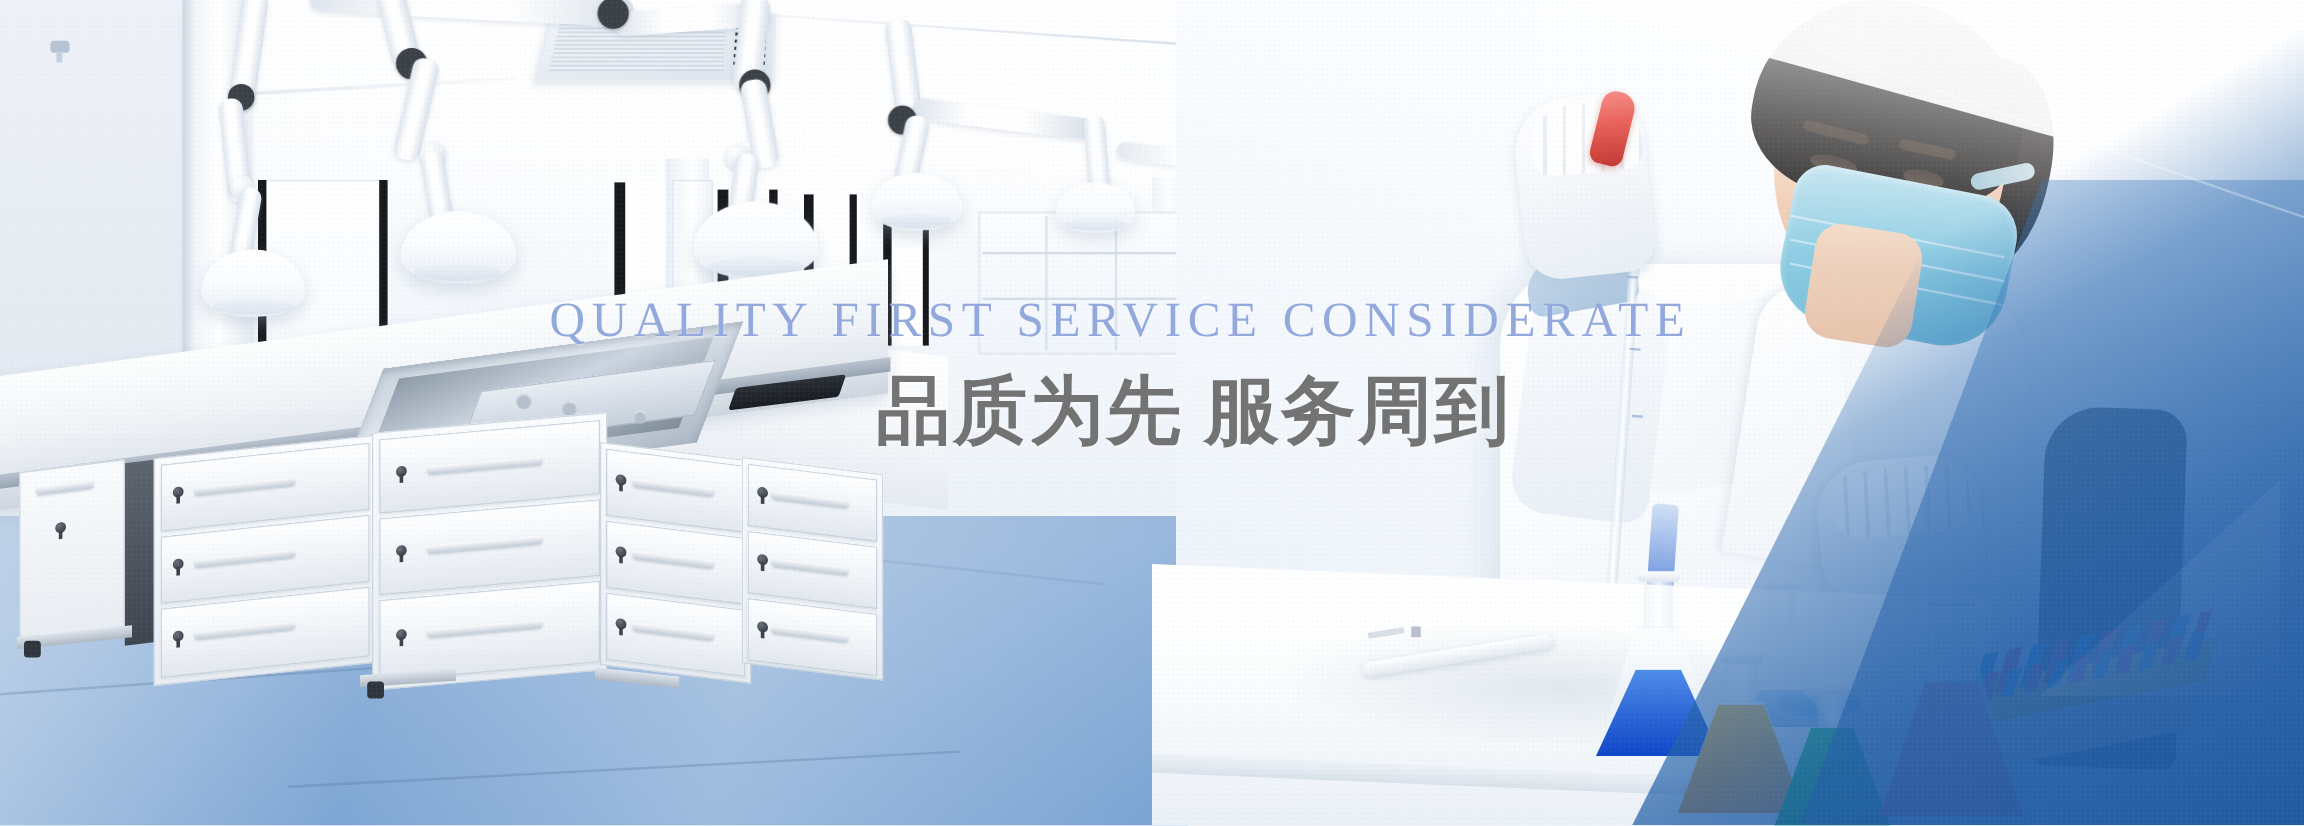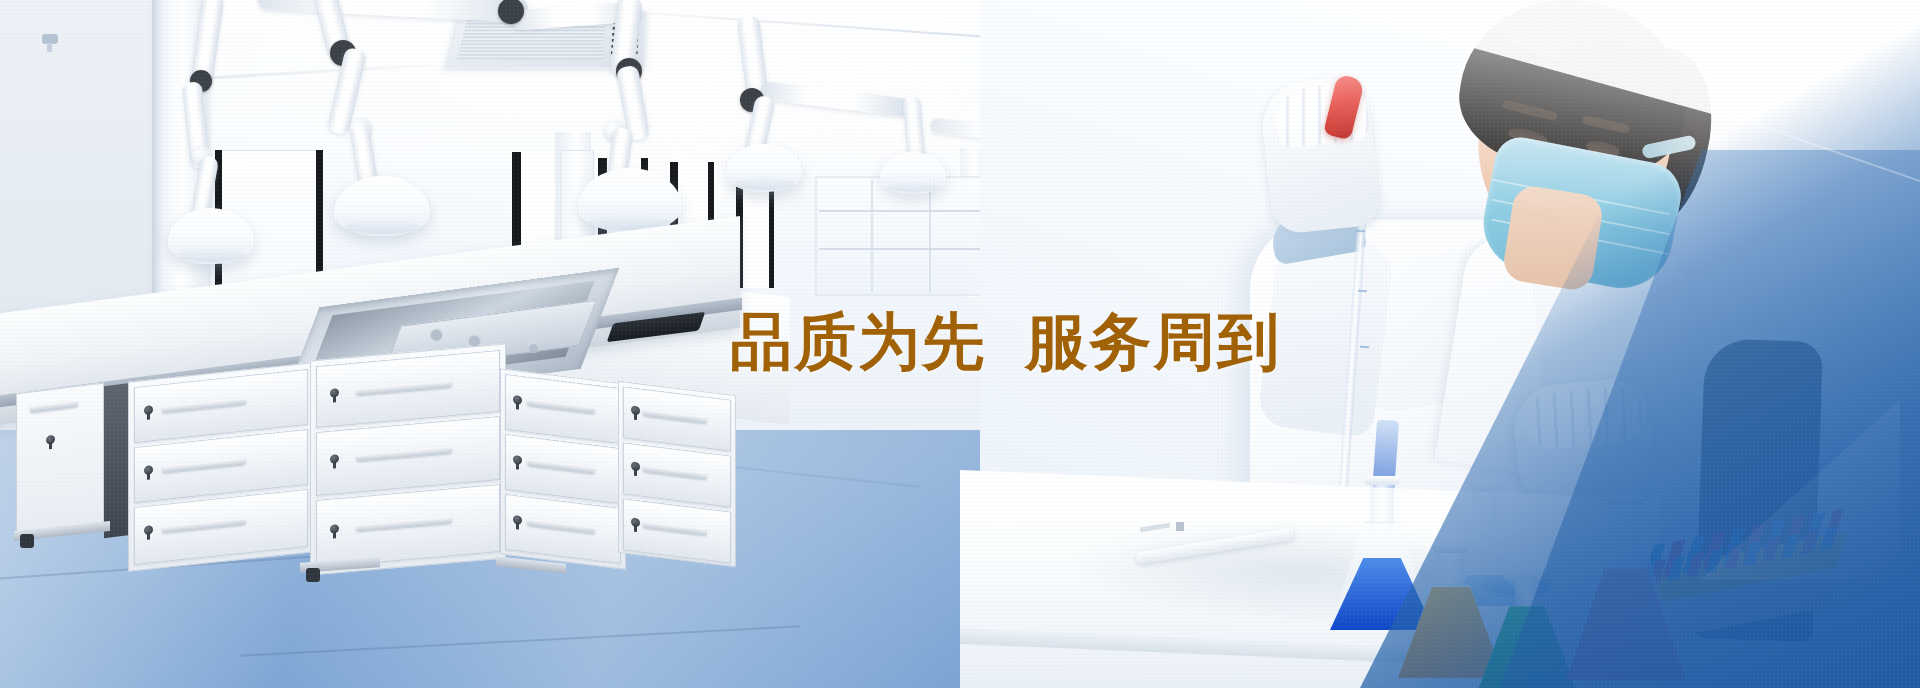--- a/index.html
+++ b/index.html
@@ -582,25 +582,25 @@
     font-family:"Liberation Serif","DejaVu Serif",serif;
     font-size:41px;
     letter-spacing:5.5px;
     color:#93a9dd;
     white-space:nowrap;
     text-shadow:0 1px 2px rgba(255,255,255,.55);
   }
 
   .cn-head{
     position:absolute;left:730px;top:300px;
-    font-family:Liberation Mono, monospace;
+    font-family:Liberation Serif, serif;
     font-weight:bold;
     font-size:62px;
     letter-spacing:2px;
-    color:#a16207;
+    color:#737373;
     white-space:nowrap;
     text-shadow:0 2px 4px rgba(255,255,255,.45);
   }
 
   .green-bar{
     position:absolute;left:479px;top:384px;
     width:756px;height:72px;
     background:#0a8a3c;
     display:flex;align-items:center;justify-content:center;
     box-shadow:0 3px 10px rgba(10,110,50,.25);
@@ -895,18 +895,19 @@
     <div class="bluepanel"></div>
     <div class="bluepanel2"></div>
     <div class="bluepanel-line"></div>
     <div class="bluepanel-facet"></div>
 
     <div class="dots"></div>
   </div>
 
   <div class="overlay">
 
+    <div class="eng-line">QUALITY FIRST SERVICE CONSIDERATE</div>
 
     <div class="cn-head">品质为先 服务周到</div>
 
 
   </div>
 </div>
 
 </body></html>

